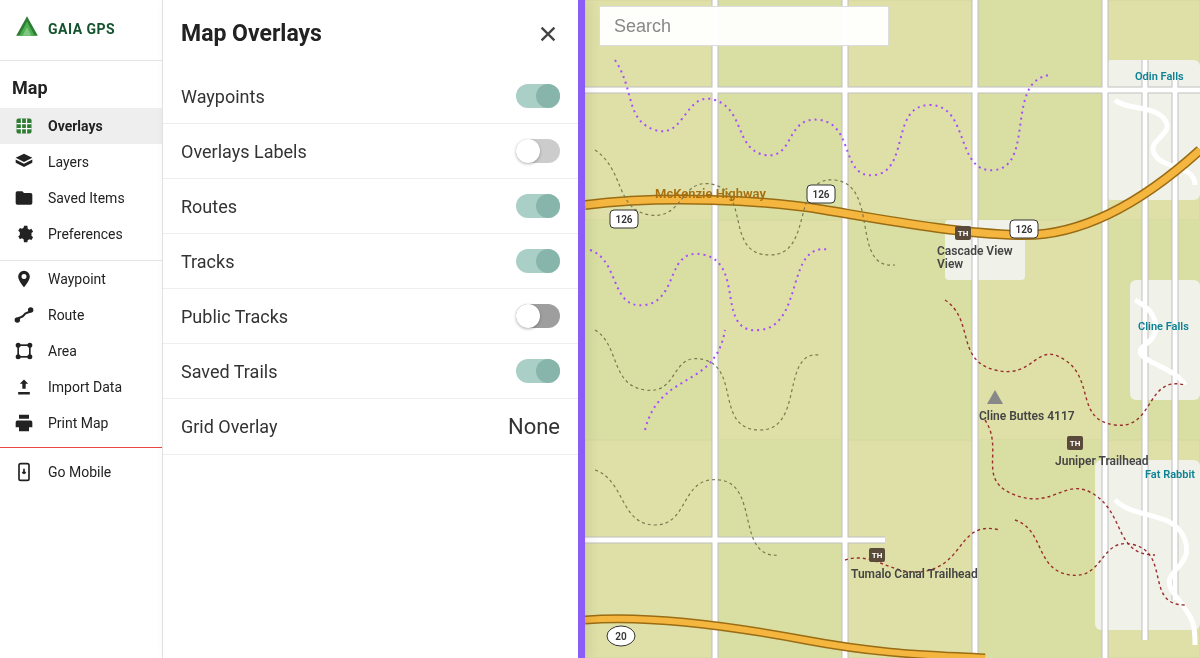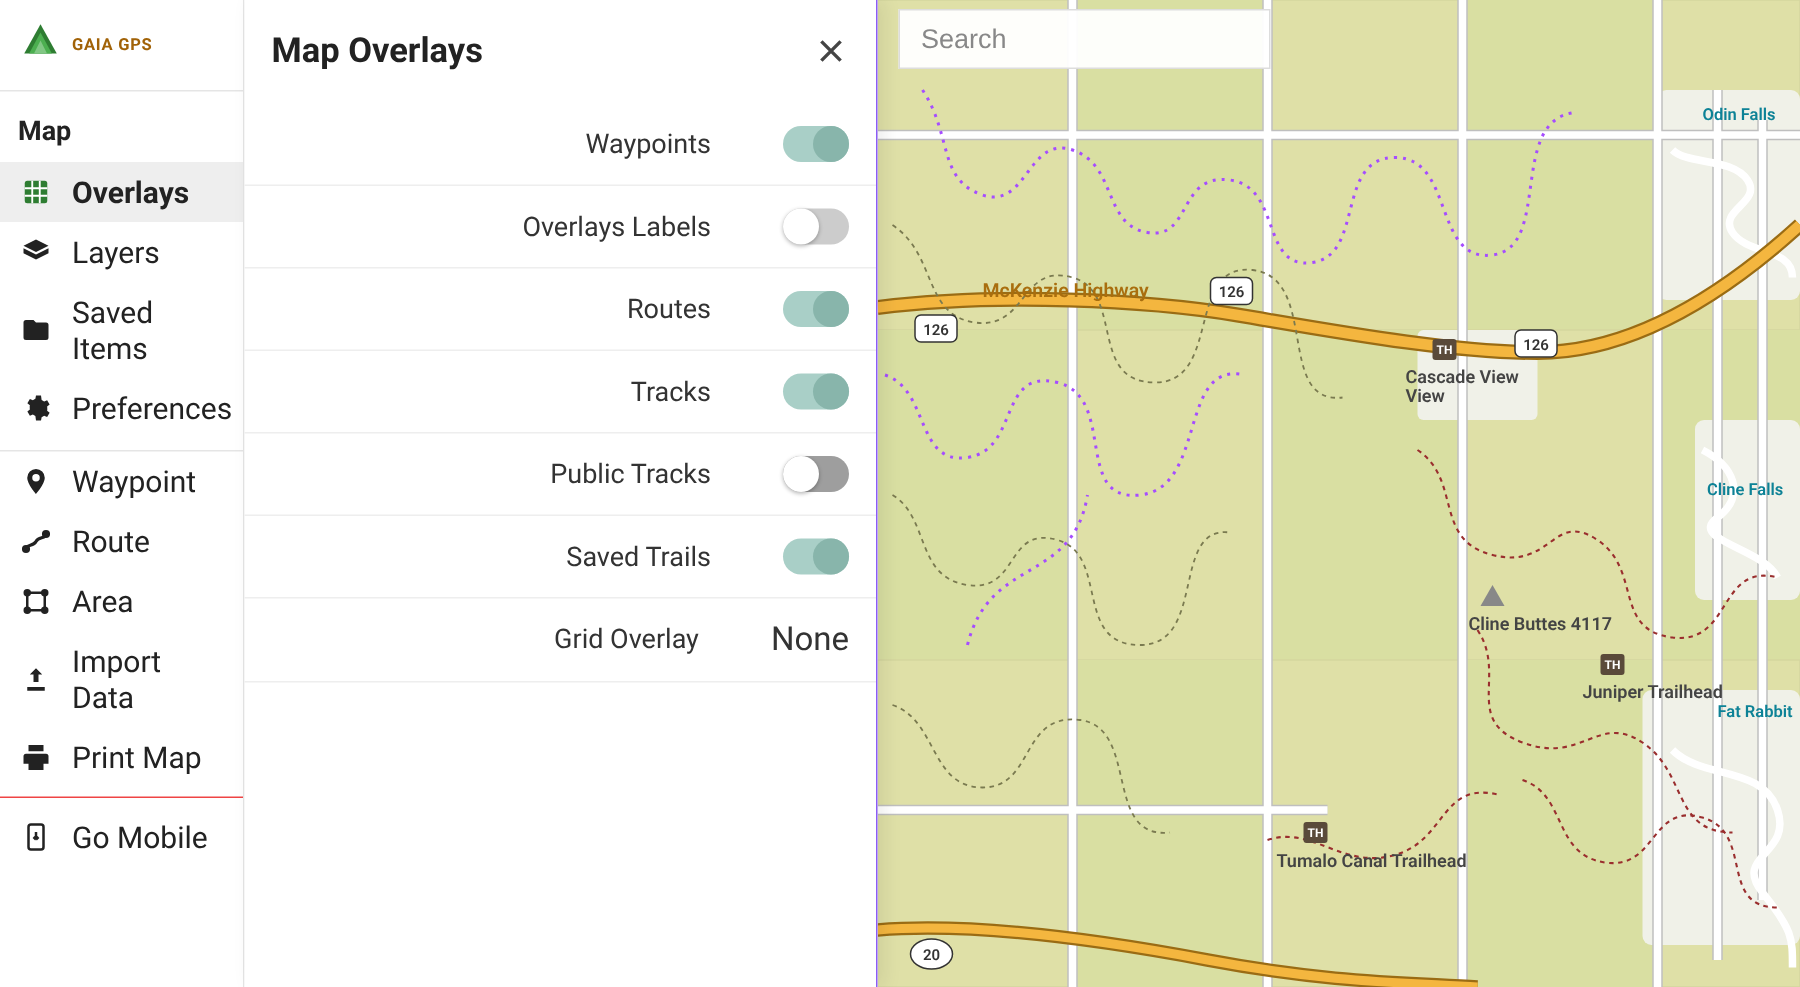--- a/index.html
+++ b/index.html
@@ -3,51 +3,51 @@
 <meta charset="utf-8">
 <style>
   * { box-sizing: border-box; margin: 0; padding: 0; }
   html, body { width: 1200px; height: 658px; font-family: -apple-system, BlinkMacSystemFont, "Segoe UI", Roboto, Helvetica, Arial, sans-serif; overflow: hidden; background: #fff; color: #222; }
   .app { display: flex; width: 100%; height: 100%; }
 
   
   .sidebar { width: 163px; flex: 0 0 163px; border-right: 1px solid #e5e5e5; display: flex; flex-direction: column; background: #fff; }
   .brand { display: flex; align-items: center; gap: 8px; padding: 14px 12px 16px 14px; border-bottom: 1px solid #e5e5e5; }
   .brand svg { width: 26px; height: 26px; }
-  .brand-text { font-size: 11px; font-weight: 700; letter-spacing: 0.5px; color: #a16207; }
+  .brand-text { font-size: 14px; font-weight: 700; letter-spacing: 0.5px; color: #14532d; }
   .section-title { font-size: 18px; font-weight: 700; color: #222; padding: 16px 12px 10px 12px; }
-  .nav-item { display: flex; align-items: center; gap: 14px; padding: 8px 12px 8px 14px; font-size: 20px; color: #222; cursor: pointer; }
+  .nav-item { display: flex; align-items: center; gap: 14px; padding: 8px 12px 8px 14px; font-size: 14px; color: #222; cursor: pointer; }
   .nav-item.active { background: #eee; font-weight: 700; }
   .nav-item .icon { width: 20px; height: 20px; display: inline-flex; align-items: center; justify-content: center; color: #222; }
   .nav-item.active .icon { color: #2e7d32; }
   .divider { border-top: 1px solid #e5e5e5; margin-top: 8px; }
   .go-mobile { margin-top: 6px; padding-top: 14px; border-top: 1px solid #ef4444; }
 
   
-  .panel { width: 422px; flex: 0 0 422px; border-right: 1px solid #8b5cf6; display: flex; flex-direction: column; box-shadow: 4px 0 12px rgba(0,0,0,0.08); z-index: 2; background: #fff; }
+  .panel { width: 422px; flex: 0 0 422px; border-right: 7px solid #8b5cf6; display: flex; flex-direction: column; box-shadow: 4px 0 12px rgba(0,0,0,0.08); z-index: 2; background: #fff; }
   .panel-header { display: flex; align-items: center; justify-content: space-between; padding: 20px 18px 22px 18px; }
   .panel-header h2 { font-size: 23px; font-weight: 700; color: #222; }
   .panel-header .close { cursor: pointer; color: #444; width: 24px; height: 24px; display: inline-flex; align-items: center; justify-content: center; }
-  .overlay-row { display: flex; align-items: center; justify-content: flex-end; padding: 15px 18px; border-bottom: 1px solid #eee; font-size: 18px; color: #333; gap: 48px; }
+  .overlay-row { display: flex; align-items: center; justify-content: space-between; padding: 15px 18px; border-bottom: 1px solid #eee; font-size: 18px; color: #333; gap: 48px; }
   .overlay-row:first-of-type { border-top: 1px solid #eee; }
   .overlay-value { color: #333; font-size: 22px; }
 
   
   .toggle { position: relative; width: 44px; height: 24px; border-radius: 12px; cursor: pointer; }
   .toggle .knob { position: absolute; top: 0; width: 24px; height: 24px; border-radius: 50%; background: #fff; box-shadow: 0 1px 3px rgba(0,0,0,0.3); transition: none; }
   .toggle.on { background: #a9cfc7; }
   .toggle.on .knob { right: 0; background: #88b5ab; box-shadow: none; }
   .toggle.off { background: #ccc; }
   .toggle.off .knob { left: 0; }
   .toggle.off.alt { background: #9e9e9e; }
 
   
   .map-wrap { flex: 1; position: relative; overflow: hidden; }
   .map-bg { position: absolute; inset: 0; }
-  .map-search { position: absolute; top: 6px; left: 14px; width: 248px; height: 40px; border: 1px solid #ddd; background: rgba(255,255,255,0.95); font-size: 18px; padding: 0 14px; outline: none; color: #555; }
+  .map-search { position: absolute; top: 6px; left: 14px; width: 290px; height: 40px; border: 1px solid #ddd; background: rgba(255,255,255,0.95); font-size: 18px; padding: 0 14px; outline: none; color: #555; }
   .map-search::placeholder { color: #888; }
 
   
   .map-svg { width: 100%; height: 100%; }
   .land { fill: #e6e8ba; }
   .parcel { fill: #dfe0a7; stroke: #d5d69f; stroke-width: 1; }
   .parcel2 { fill: #d9dfa2; }
   .subdivision { fill: #f0f1e8; }
   .road-casing { stroke: #bfbfbf; fill: none; }
   .road-white { stroke: #fff; fill: none; }

